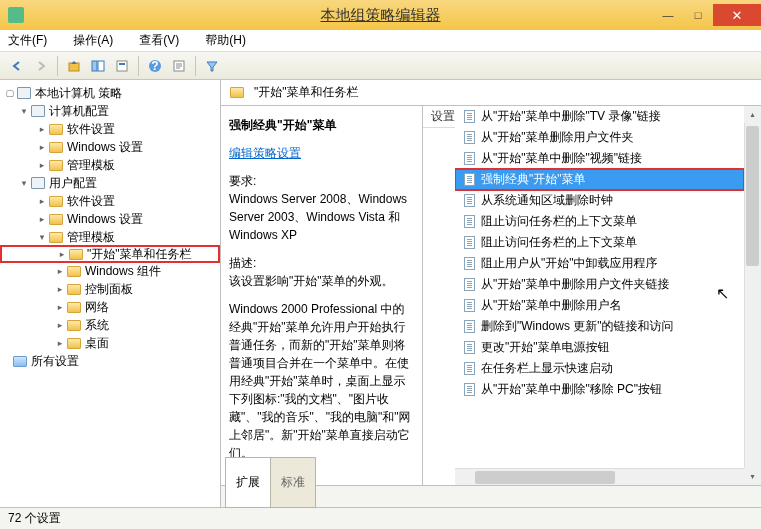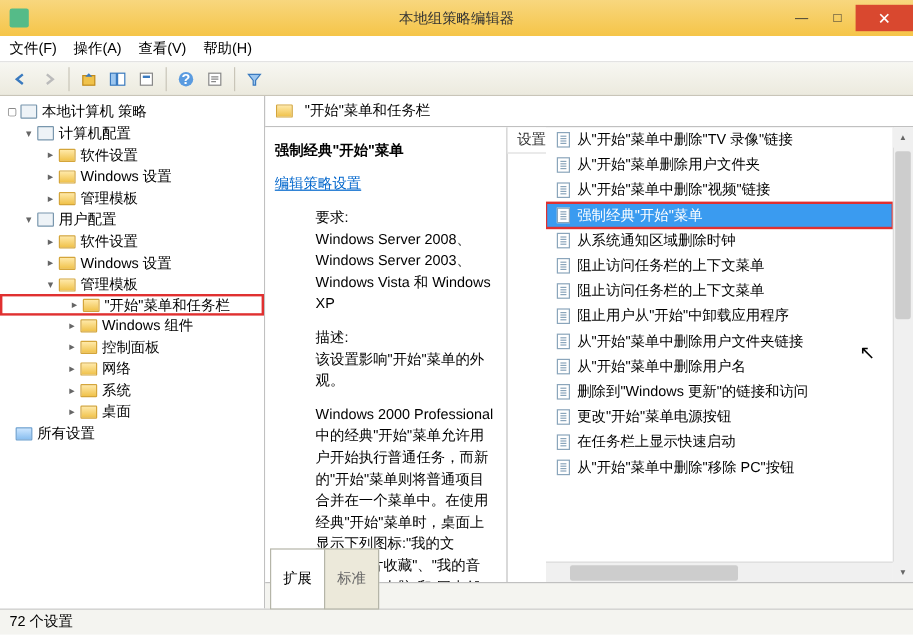--- a/index.html
+++ b/index.html
@@ -1,25 +1,25 @@
 <!DOCTYPE html>
 <html><head>
 <meta charset="utf-8">
 <style>
 * { box-sizing: border-box; margin: 0; padding: 0; font-family: "Microsoft YaHei", "SimSun", sans-serif; font-size: 12px; }
 body { background: #fff; width: 761px; height: 529px; overflow: hidden; }
 
 .titlebar { height: 30px; background: linear-gradient(#f8d77e, #f5c548); display: flex; align-items: center; position: relative; }
 .titlebar .app-icon { width: 16px; height: 16px; margin-left: 8px; background: #5b8; border-radius: 2px; }
-.titlebar .title { position: absolute; left: 50%; transform: translateX(-50%); font-size: 12px; color: #333; }
+.titlebar .title { position: absolute; left: 50%; transform: translateX(-50%); font-size: 15px; color: #333; text-decoration: underline; }
 .winbtns { margin-left: auto; display: flex; height: 22px; }
 .winbtn { width: 30px; height: 22px; display: flex; align-items: center; justify-content: center; font-size: 11px; color: #333; }
 .winbtn.close { width: 48px; background: #d9482f; color: #fff; font-size: 13px; }
 
-.menubar { height: 22px; background: #fff; border-bottom: 1px solid #ddd; display: flex; align-items: center; padding-left: 8px; gap: 14px; text-align: center; }
+.menubar { height: 22px; background: #fff; border-bottom: 1px solid #ddd; display: flex; align-items: center; padding-left: 8px; gap: 26px; text-align: center; }
 .menubar span { }
 
 .toolbar { height: 28px; background: linear-gradient(#f7f7f2, #eceade); border-bottom: 1px solid #c9c5b8; display: flex; align-items: center; padding-left: 6px; gap: 2px; }
 .tbtn { width: 22px; height: 22px; display: flex; align-items: center; justify-content: center; border: 1px solid transparent; }
 .tsep { width: 1px; height: 20px; background: #c9c5b8; margin: 0 3px; }
 
 .workarea { display: flex; height: 427px; }
 
 .treepane { width: 221px; border-right: 1px solid #c0c0c0; overflow: auto; padding-top: 4px; background: #fff; }
 .tree ul { list-style: none; }
@@ -32,21 +32,21 @@
 .comp { width: 14px; height: 12px; background: #eef3f7; border: 1px solid #7896ad; border-radius: 1px; }
 .highlight-red { border: 2px solid #e03030; padding: 0 2px; margin: -1px 0; }
 
 .rightpane { flex: 1; display: flex; flex-direction: column; }
 .rp-header { height: 26px; border-bottom: 1px solid #c0c0c0; display: flex; align-items: center; padding-left: 8px; gap: 6px; }
 .rp-body { flex: 1; display: flex; overflow: hidden; }
 
 .descpane { width: 202px; border-right: 1px solid #c0c0c0; padding: 10px 8px; overflow: hidden; background: #fff; line-height: 1.5; }
 .descpane .policy-name { font-weight: bold; margin-bottom: 10px; }
 .descpane a { color: #0066cc; text-decoration: underline; }
-.descpane .sect { margin-top: 10px; margin-left: 34px; }
+.descpane .sect { margin-top: 10px; }
 
 .listpane { flex: 1; display: flex; flex-direction: row; position: relative; }
 .listhead { height: 22px; border-bottom: 1px solid #dcdcdc; display: flex; align-items: center; padding-left: 8px; background: #fff; }
 .listhead span { color: #333; }
 .listbody { flex: 1; overflow: auto; position: relative; }
 .li-row { display: flex; align-items: center; height: 21px; padding-left: 6px; gap: 4px; }
 .li-row.selected { background: #3a9bf0; color: #fff; }
 .li-row.selected.hl { outline: 2px solid #e03030; outline-offset: -1px; }
 .li-icon { width: 16px; height: 14px; display: inline-flex; align-items: center; justify-content: center; }
 .doc { width: 11px; height: 13px; background: #fff; border: 1px solid #8aa5bb; position: relative; }

